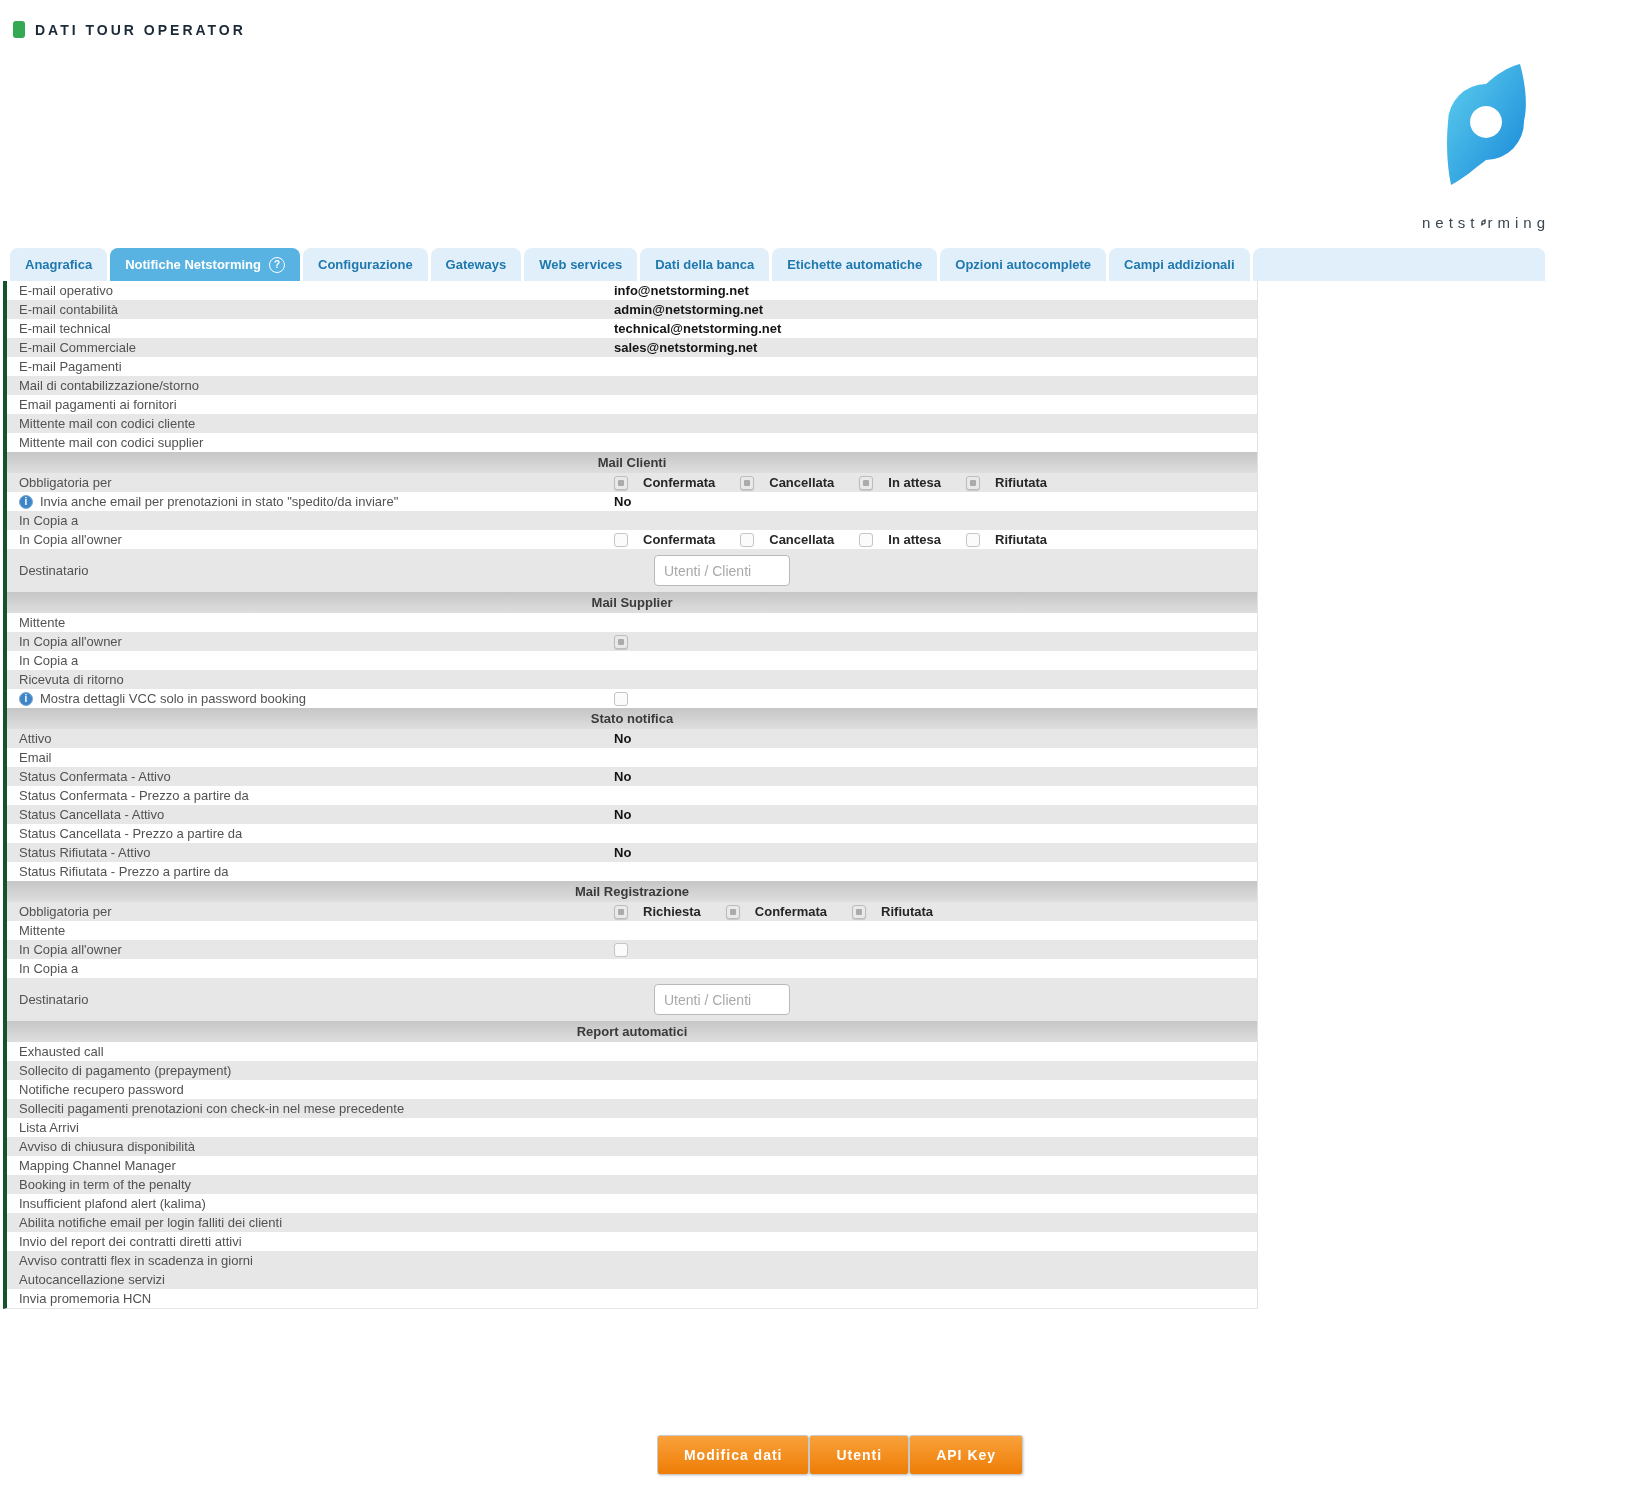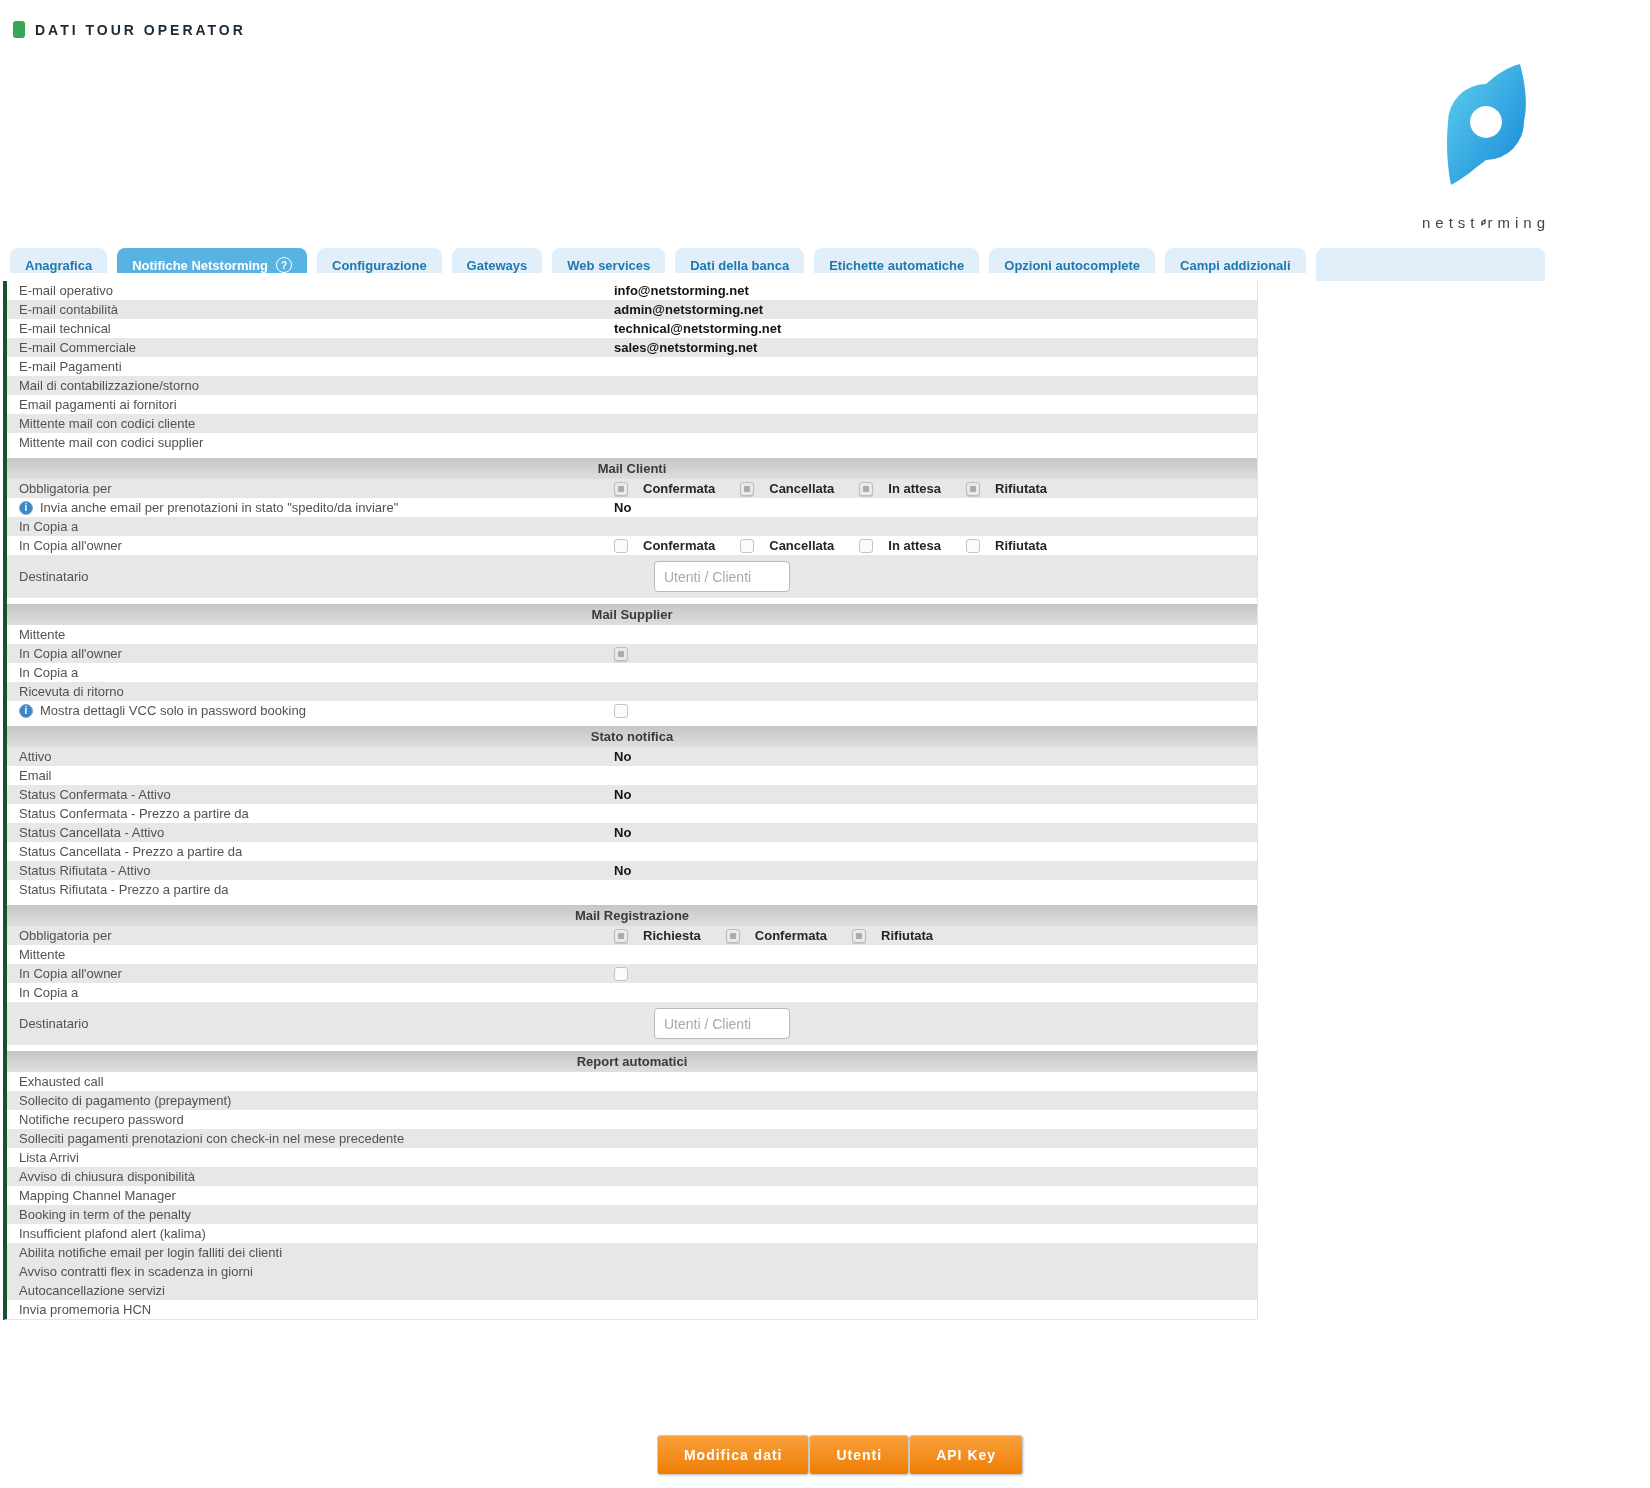--- a/index.html
+++ b/index.html
@@ -12,38 +12,38 @@
   .page-title { font-size:14px; font-weight:bold; letter-spacing:3px; color:#1b2a38; }
 
   
   .logo { position:absolute; top:36px; right:100px; width:128px; text-align:center; }
   .logo svg.mark { width:118px; height:176px; display:block; margin:0 auto; }
   .wordmark { margin-top:2px; font-size:15px; color:#3a4750; letter-spacing:5px; white-space:nowrap; display:flex; align-items:flex-end; justify-content:center; }
   .wordmark .o-swirl { width:14px; height:17px; display:inline-block; margin:0 1px 0 0; }
 
   
   .tabbar { position:absolute; top:248px; left:10px; width:1535px; height:33px; display:flex; }
-  .tab { height:25px; display:inline-flex; align-items:flex-end; padding:0 15px; margin-right:10px;
+  .tab { height:33px; display:inline-flex; align-items:center; padding:0 15px; margin-right:3px;
          background:#e1effa; border-radius:8px 8px 0 0; color:#1f78ae; font-size:13px; font-weight:bold; cursor:pointer; }
   .tab.active { background:#58b3e3; color:#ffffff; }
   .tab .q-icon { width:16px; height:16px; border:1.5px solid #ffffff; border-radius:50%; margin-left:8px;
                  display:inline-flex; align-items:center; justify-content:center; font-size:10px; font-weight:bold; color:#fff; }
   .tab .q-icon::after { content:"?"; }
   .tab-filler { flex:1; background:#e1effa; border-radius:8px 8px 0 0; }
 
   
   .settings-table { position:absolute; top:281px; left:3px; width:1255px;
                     border-left:4px solid #14532d; border-right:1px solid #e2e2e2; border-bottom:1px solid #e6e6e6; }
   .row { display:flex; align-items:center; min-height:19px; font-size:13px; color:#525252; background:#fff; }
   .row.alt { background:#e7e7e7; }
   .row.tall { min-height:43px;gap:40px; }
   .row-label { width:607px; flex:none; padding-left:12px; display:flex; align-items:center; gap:7px; }
   .row-value { flex:1; display:flex; align-items:center; font-weight:bold; color:#141414; }
   .section-row { height:21px; display:flex; align-items:center; justify-content:center;
-                 background:linear-gradient(#c6c6c6,#dedede); font-size:13px; font-weight:bold; color:#3a3a3a;margin-top:6px; }
+                 background:linear-gradient(#c6c6c6,#dedede); font-size:13px; font-weight:bold; color:#3a3a3a; }
 
   
   .info-icon { width:14px; height:14px; flex:none; border-radius:50%; background:#3d85c6; border:1px solid #78aad6;
                display:inline-flex; align-items:center; justify-content:center; color:#fff; font-size:10px; font-weight:bold; }
   .info-icon::after { content:"i"; }
 
   
   .checkgroup { display:flex; align-items:center; gap:15px; }
   .cb { width:14px; height:14px; border-radius:3px; flex:none; position:relative; cursor:pointer; }
   .cb-plain { background:#fbfbfb; border:1px solid #c4c4c4; }
@@ -462,20 +462,26 @@
         <span>Insufficient plafond alert (kalima)</span>
       </div>
       <div class="row-value"></div>
     </div>
     <div class="row alt">
       <div class="row-label">
         <span>Abilita notifiche email per login falliti dei clienti</span>
       </div>
       <div class="row-value"></div>
     </div>
+    <div class="row">
+      <div class="row-label">
+        <span>Invio del report dei contratti diretti attivi</span>
+      </div>
+      <div class="row-value"></div>
+    </div>
     <div class="row alt">
       <div class="row-label">
         <span>Avviso contratti flex in scadenza in giorni</span>
       </div>
       <div class="row-value"></div>
     </div>
     <div class="row alt">
       <div class="row-label">
         <span>Autocancellazione servizi</span>
       </div>

